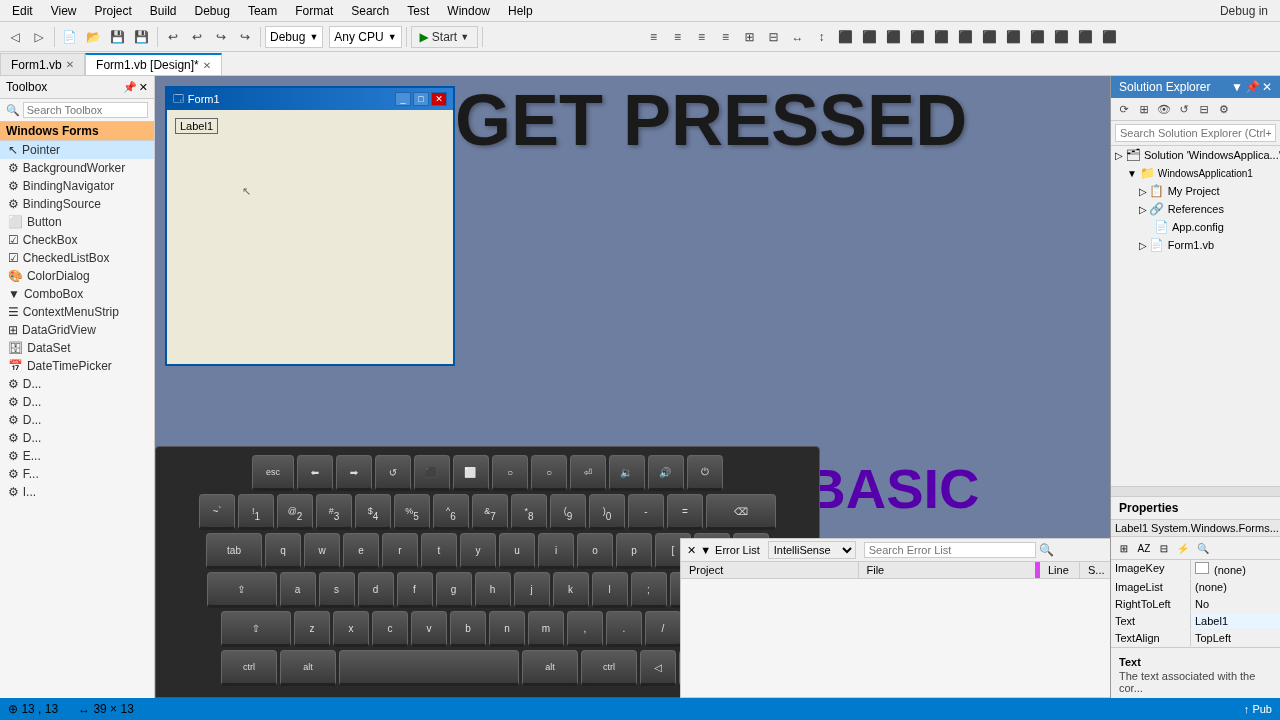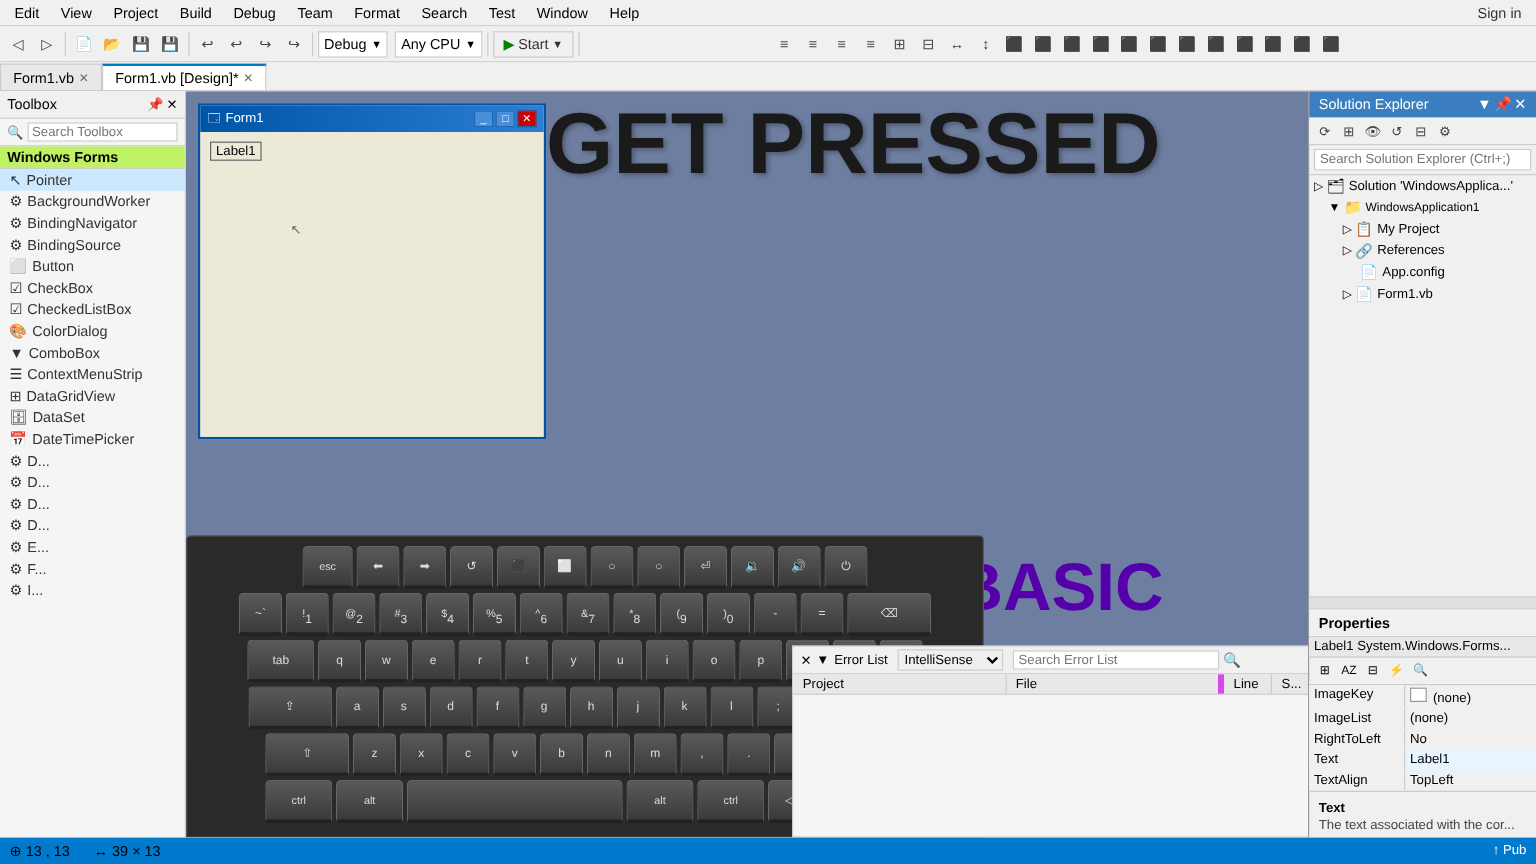--- a/index.html
+++ b/index.html
@@ -121,21 +121,21 @@
       border-bottom: 1px solid #ccc;
       display: flex; align-items: center; gap: 3px;
     }
     .toolbox-search input {
       border: 1px solid #ccc;
       width: 100%;
       font-size: 11px;
       padding: 1px 3px;
     }
     .toolbox-section-header {
-      background: #bef264;
+      background: #fdba74;
       padding: 2px 6px;
       font-size: 12px;
       border-bottom: 1px solid #ccc;
       font-weight: bold;
     }
     .toolbox-items {
       overflow-y: auto;
       flex: 1;
     }
     .toolbox-item {
@@ -338,21 +338,21 @@
       flex-shrink: 0;
     }
     .status-right {
       margin-left: auto;
       color: white;
       font-size: 11px;
     }
     .right-side {
       display: flex;
       flex-direction: column;
-      width: 190px;
+      width: 170px;
       border-left: 1px solid #999;
       flex-shrink: 0;
       height: 100%;
     }
     .center-area-inner {
       flex: 1;
       position: relative;
       background: #6e7ea0;
       overflow: hidden;
     }
@@ -365,21 +365,21 @@
   <span class="menu-item">View</span>
   <span class="menu-item">Project</span>
   <span class="menu-item">Build</span>
   <span class="menu-item">Debug</span>
   <span class="menu-item">Team</span>
   <span class="menu-item">Format</span>
   <span class="menu-item">Search</span>
   <span class="menu-item">Test</span>
   <span class="menu-item">Window</span>
   <span class="menu-item">Help</span>
-  <span class="sign-in">Sign in</span>
+  <span class="sign-in">Debug in</span>
 </div>
 
 <div class="toolbar">
   <div class="toolbar-btn">◁</div>
   <div class="toolbar-btn">▷</div>
   <div class="toolbar-sep"></div>
   <div class="toolbar-btn">📄</div>
   <div class="toolbar-btn">📂</div>
   <div class="toolbar-btn">💾</div>
   <div class="toolbar-btn">💾</div>

